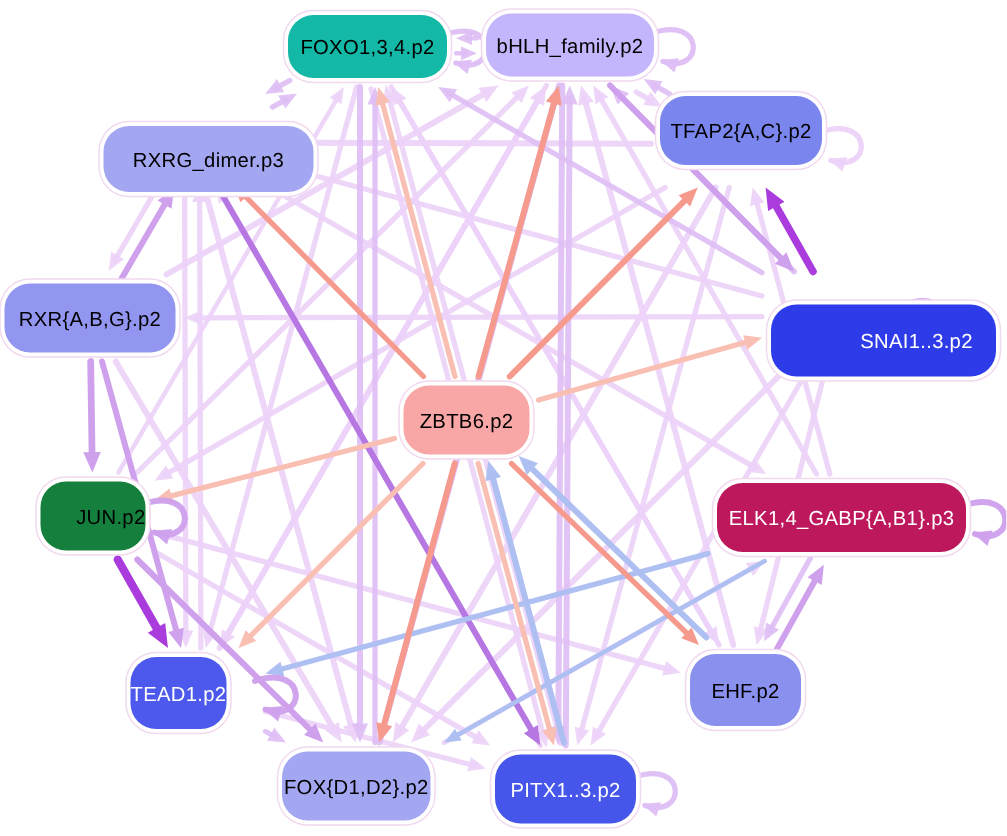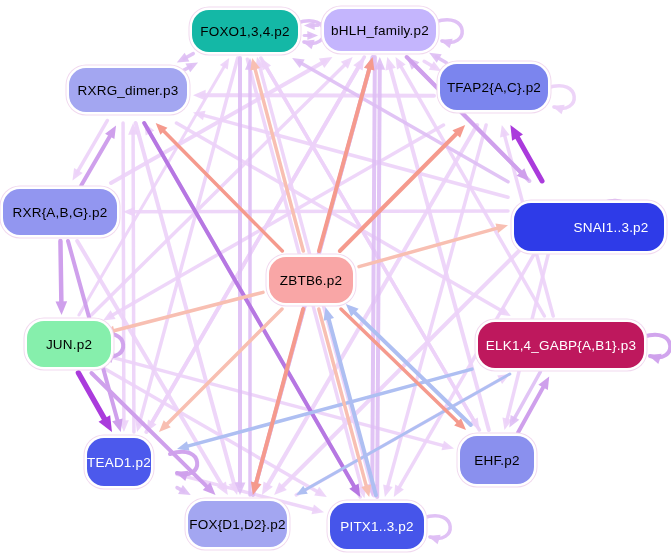--- a/index.html
+++ b/index.html
@@ -182,36 +182,36 @@
       <path d="M 423 518 C 458 506, 458 546, 430 537" stroke="#DEBEF4" stroke-width="3.5" fill="none" stroke-linecap="round" opacity="0.95"></path>
       <polygon points="428,536 440.6135284115286,534.8286648594186 437.56873706641807,544.3013490442071" fill="#DEBEF4" opacity="0.95"></polygon>
     </svg>
   <div id="node-layer">
       <div class="net-node" style="left: 192px; top: 10px; width: 106px; height: 42px; background: #14b8a6; color: rgb(0, 0, 0);">
         <span>FOXO1,3,4.p2</span>
       </div>
       <div class="net-node" style="left: 324px; top: 9px; width: 112px; height: 42px; background: #c4b5fd; color: rgb(0, 0, 0);">
         <span>bHLH_family.p2</span>
       </div>
-      <div class="net-node" style="left: 69px; top: 68px; width: 118px; height: 44px; background: rgb(163, 166, 241); color: rgb(0, 0, 0);">
+      <div class="net-node" style="left: 69px; top: 84px; width: 140px; height: 44px; background: rgb(163, 166, 241); color: rgb(0, 0, 0);">
         <span>RXRG_dimer.p3</span>
       </div>
       <div class="net-node" style="left: 440px; top: 64px; width: 108px; height: 46px; background: rgb(123, 133, 238); color: rgb(0, 0, 0);">
         <span>TFAP2{A,C}.p2</span>
       </div>
       <div class="net-node" style="left: 3px; top: 189px; width: 114px; height: 46px; background: rgb(146, 150, 240); color: rgb(0, 0, 0);">
         <span>RXR{A,B,G}.p2</span>
       </div>
       <div class="net-node" style="left: 514px; top: 203px; width: 106px; height: 48px; background: rgb(46, 59, 232); color: rgb(255, 255, 255); padding-left: 44px;">
         <span>SNAI1..3.p2</span>
       </div>
       <div class="net-node" style="left: 269px; top: 257px; width: 84px; height: 46px; background: rgb(249, 166, 166); color: rgb(0, 0, 0);">
         <span>ZBTB6.p2</span>
       </div>
-      <div class="net-node" style="left: 27px; top: 321px; width: 84px; height: 46px; background: #86efac; color: rgb(0, 0, 0);">
+      <div class="net-node" style="left: 27px; top: 321px; width: 70px; height: 46px; background: #15803d; color: rgb(0, 0, 0); justify-content: flex-end;">
         <span>JUN.p2</span>
       </div>
       <div class="net-node" style="left: 478px; top: 322px; width: 166px; height: 46px; background: #be185d; color: rgb(255, 255, 255);">
         <span>ELK1,4_GABP{A,B1}.p3</span>
       </div>
       <div class="net-node" style="left: 87px; top: 438px; width: 64px; height: 48px; background: rgb(76, 89, 236); color: rgb(255, 255, 255);">
         <span>TEAD1.p2</span>
       </div>
       <div class="net-node" style="left: 460px; top: 436px; width: 74px; height: 48px; background: rgb(138, 144, 238); color: rgb(0, 0, 0);">
         <span>EHF.p2</span>

